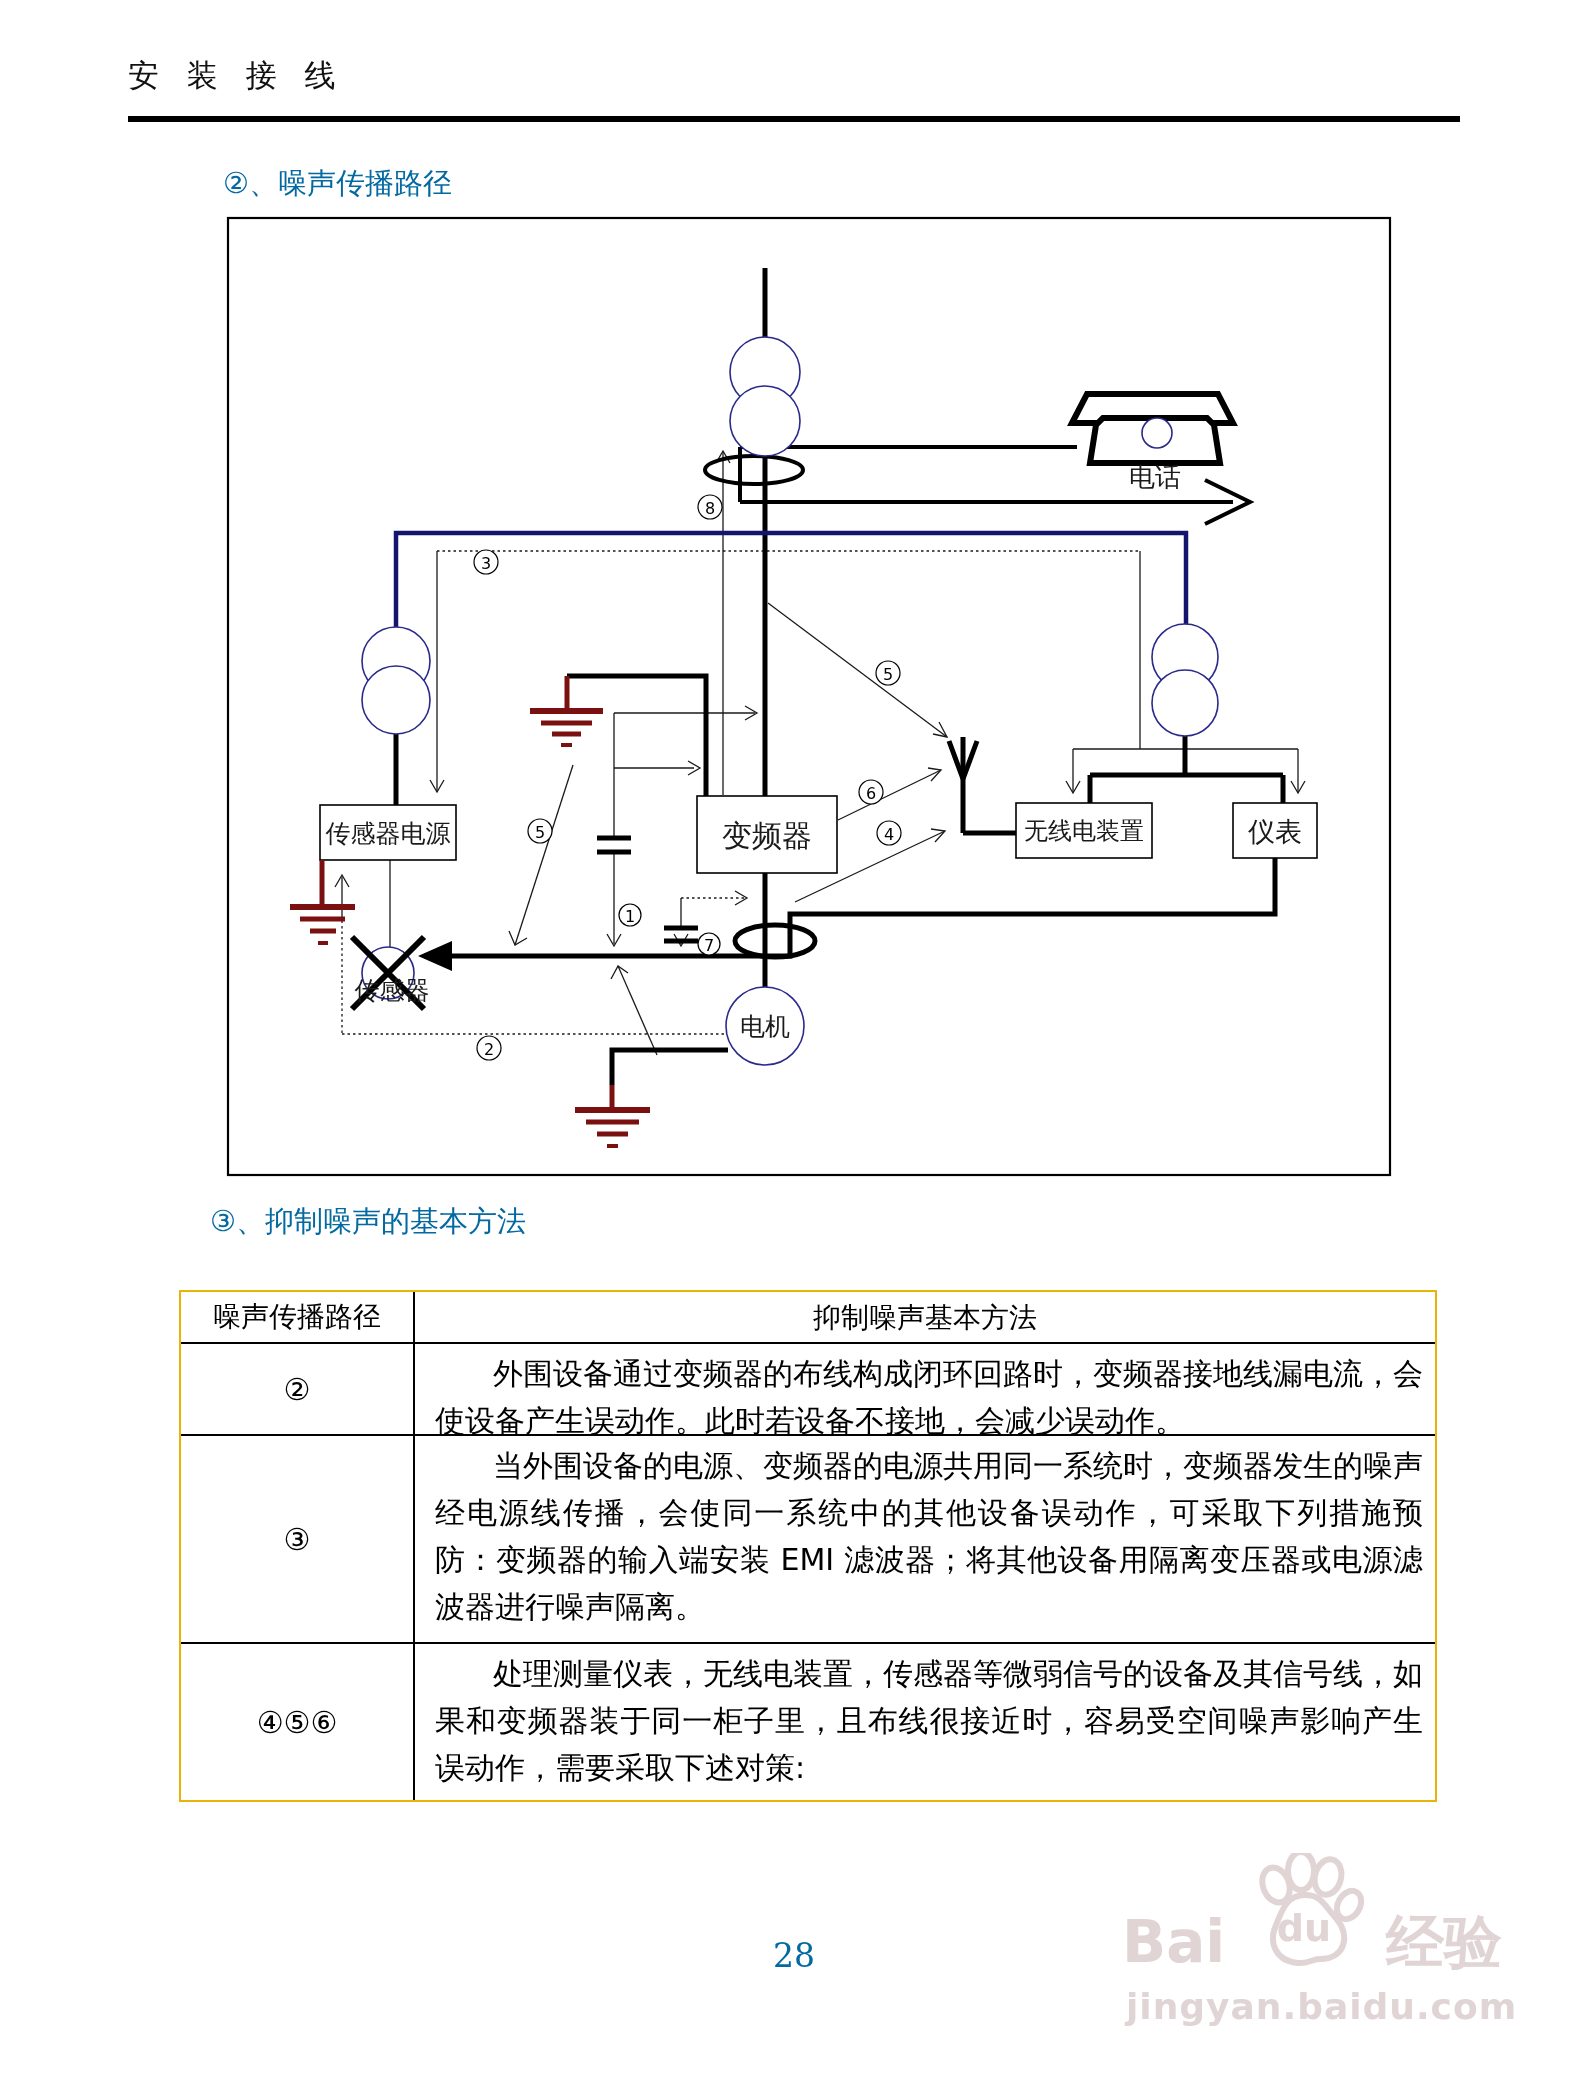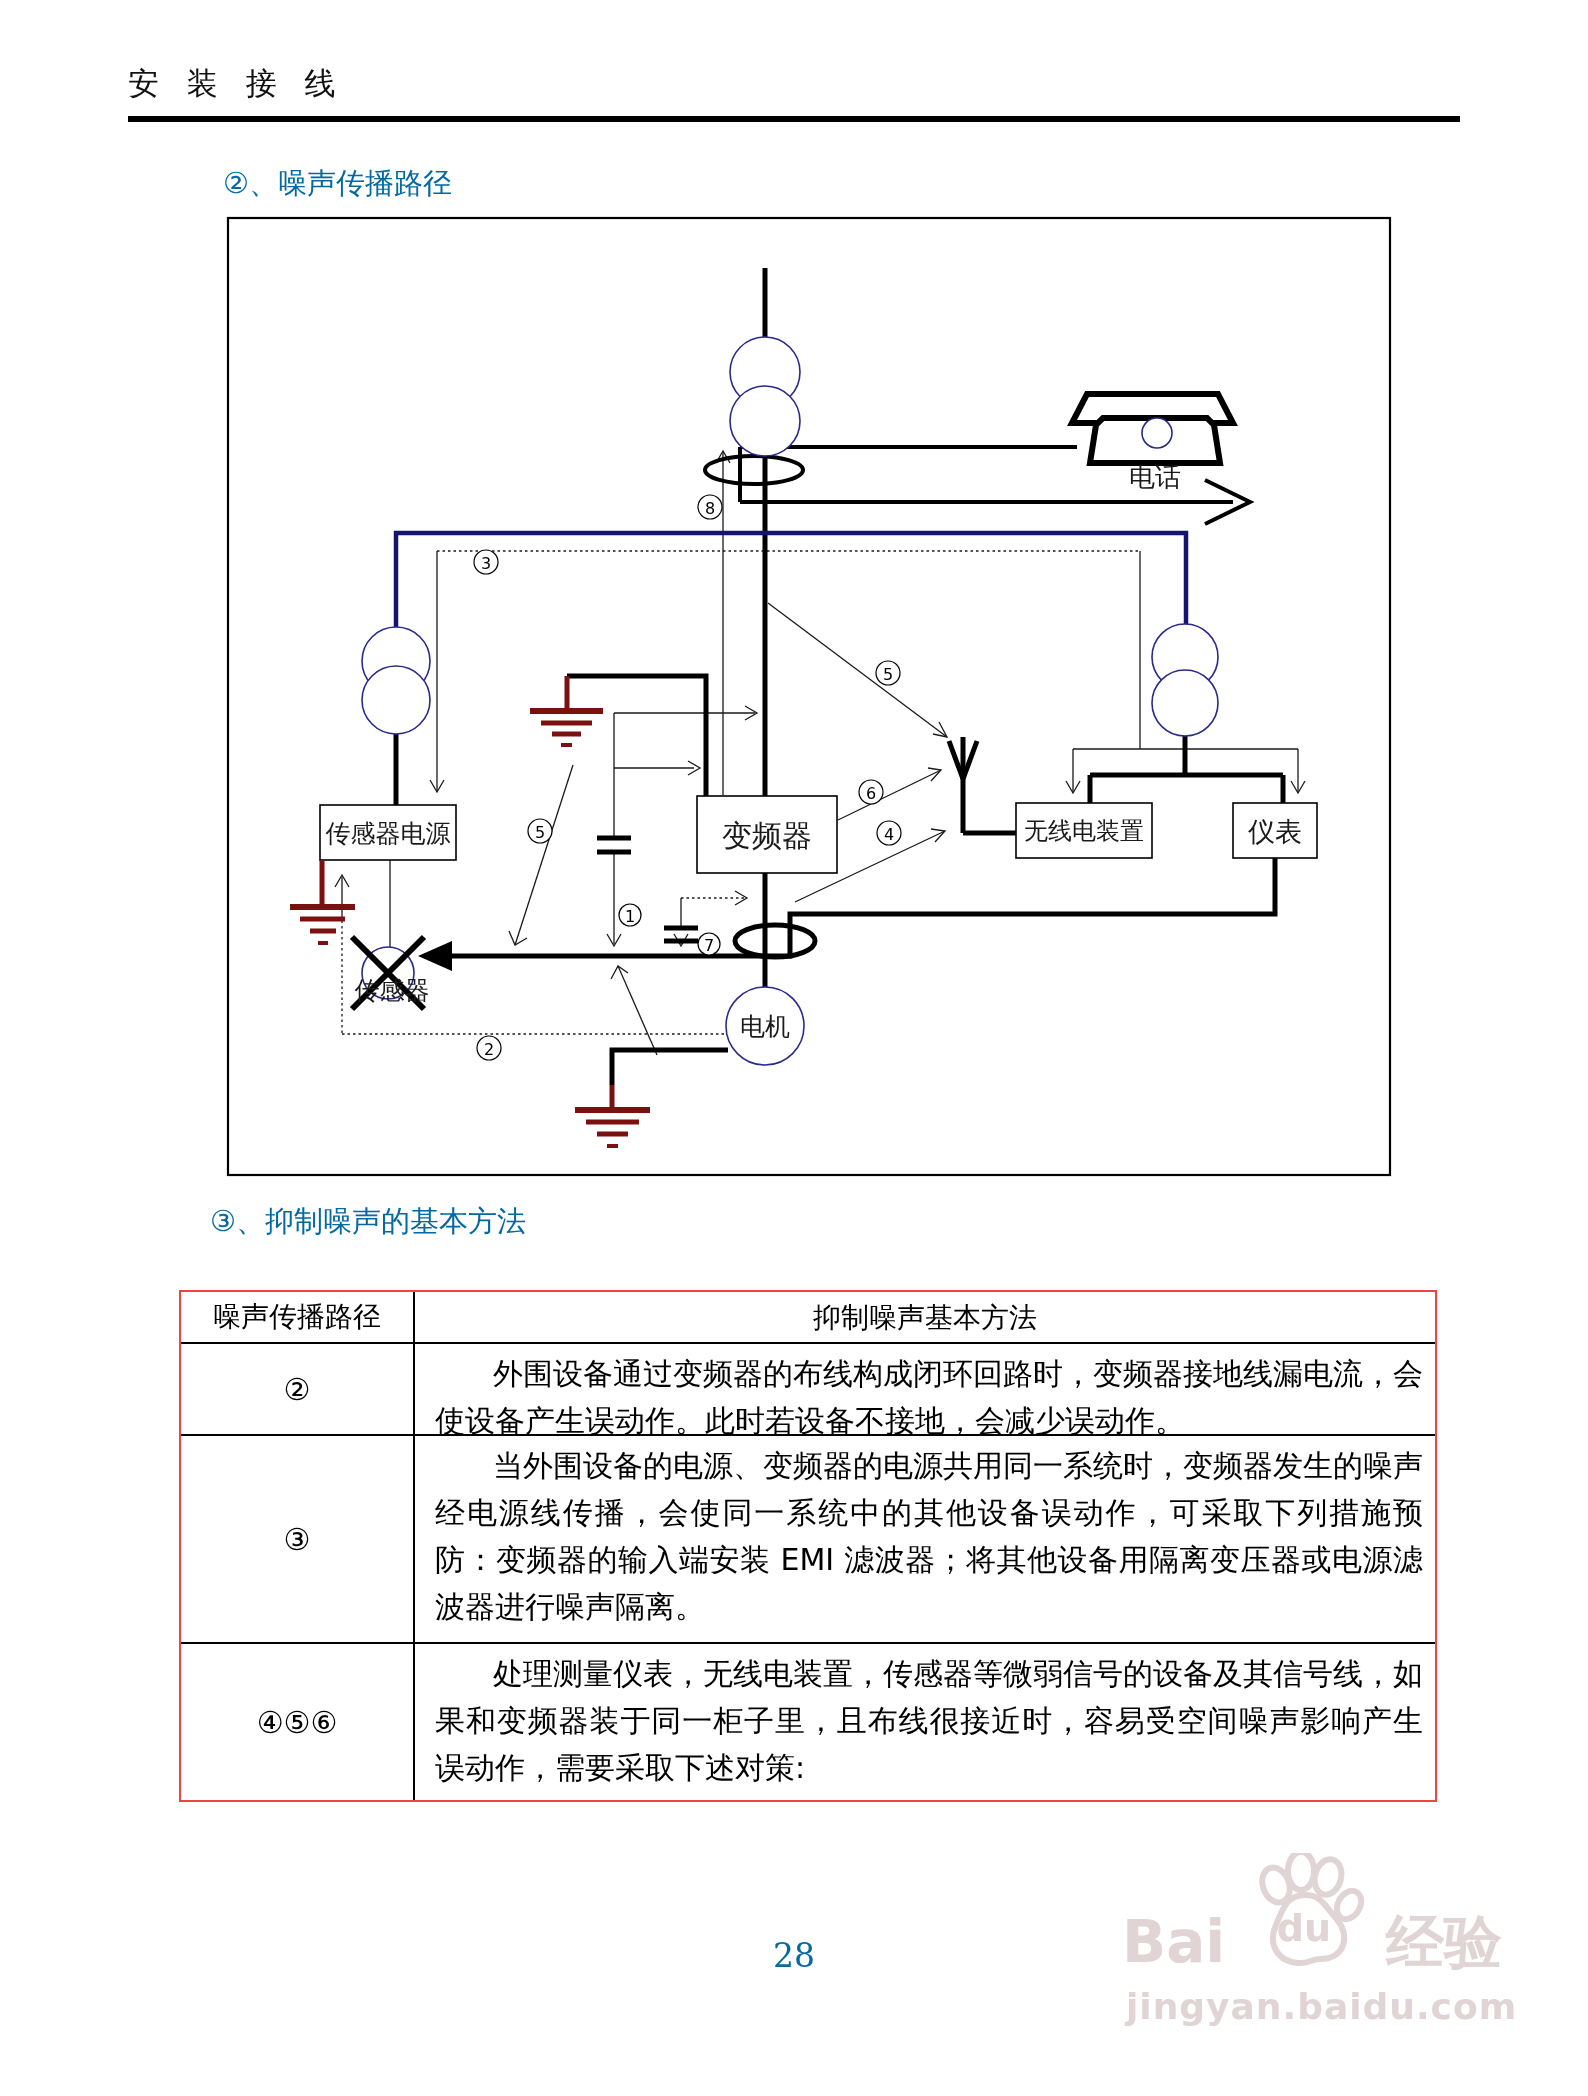--- a/index.html
+++ b/index.html
@@ -1,26 +1,26 @@
 <!DOCTYPE html>
 <html><head>
 <meta charset="utf-8">
 <style>
   html,body{margin:0;padding:0;background:#888;}
   .page{position:relative;width:1588px;height:2096px;background:#fff;overflow:hidden;
         font-family:"DejaVu Sans",sans-serif;color:#000;}
-  .doc-title{position:absolute;left:128px;top:55px;font-size:31px;letter-spacing:9px;color:#111;margin-top:8px;}
+  .doc-title{position:absolute;left:128px;top:55px;font-size:31px;letter-spacing:9px;color:#111;}
   .title-rule{position:absolute;left:128px;top:116px;width:1332px;height:6px;background:#000;}
   .h2,.h3{position:absolute;font-size:29px;color:#0369a1;}
   .h2{left:223px;top:164px;}
   .h3{left:210px;top:1202px;}
   svg.diagram{position:absolute;left:0;top:0;}
 
   
-  .tbl{position:absolute;left:179px;top:1290px;width:1258px;border:2px solid #ef4444;box-sizing:border-box;}
+  .tbl{position:absolute;left:179px;top:1290px;width:1258px;border:2px solid #eab308;box-sizing:border-box;}
   .trow{display:flex;box-sizing:border-box;}
   .trow + .trow{border-top:2px solid #000;}
   .c1{width:234px;border-right:2px solid #000;box-sizing:border-box;
       display:flex;align-items:center;justify-content:center;font-size:30px;}
   .c2{flex:1;box-sizing:border-box;font-size:30px;line-height:47px;
       padding:6px 12px 6px 20px;text-align:justify;text-indent:58px;}
   .hrow{height:50px;}
   .hrow .c1,.hrow .c2{font-size:28px;display:flex;align-items:center;justify-content:center;
       padding:0;text-indent:0;text-align:center;}
   .r1{height:92px;} .r2{height:208px;} .r3{height:158px;}

